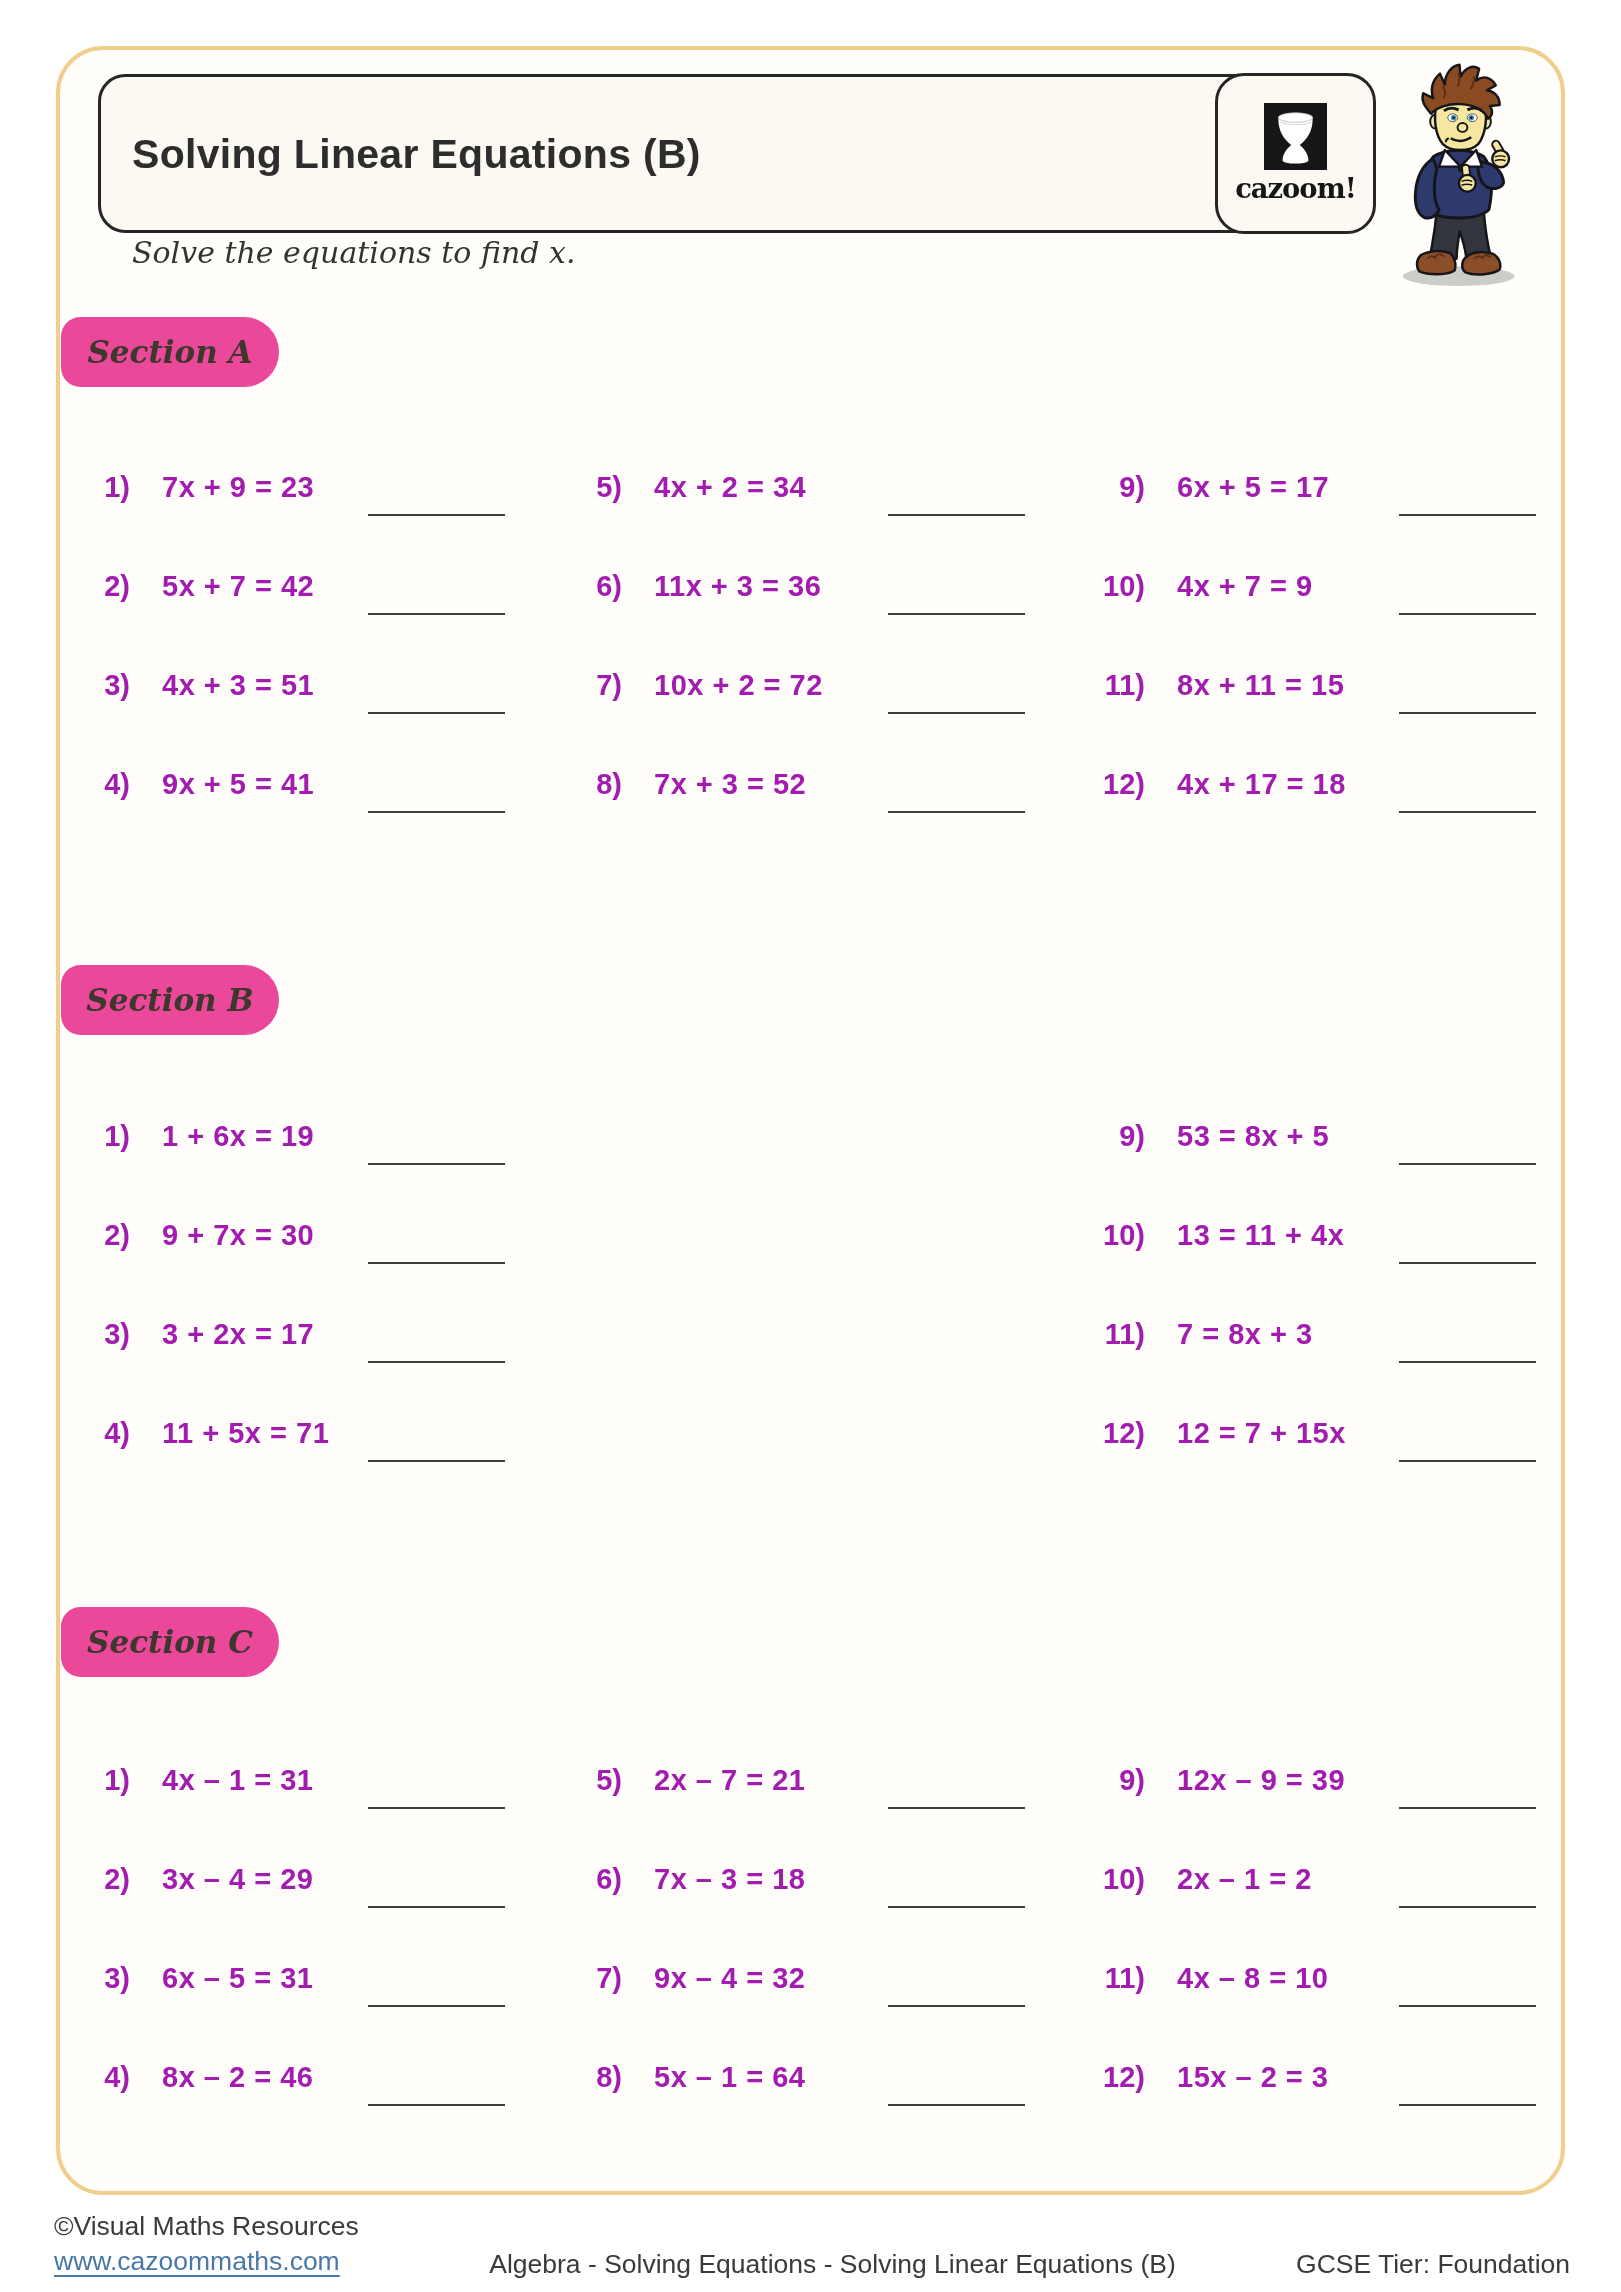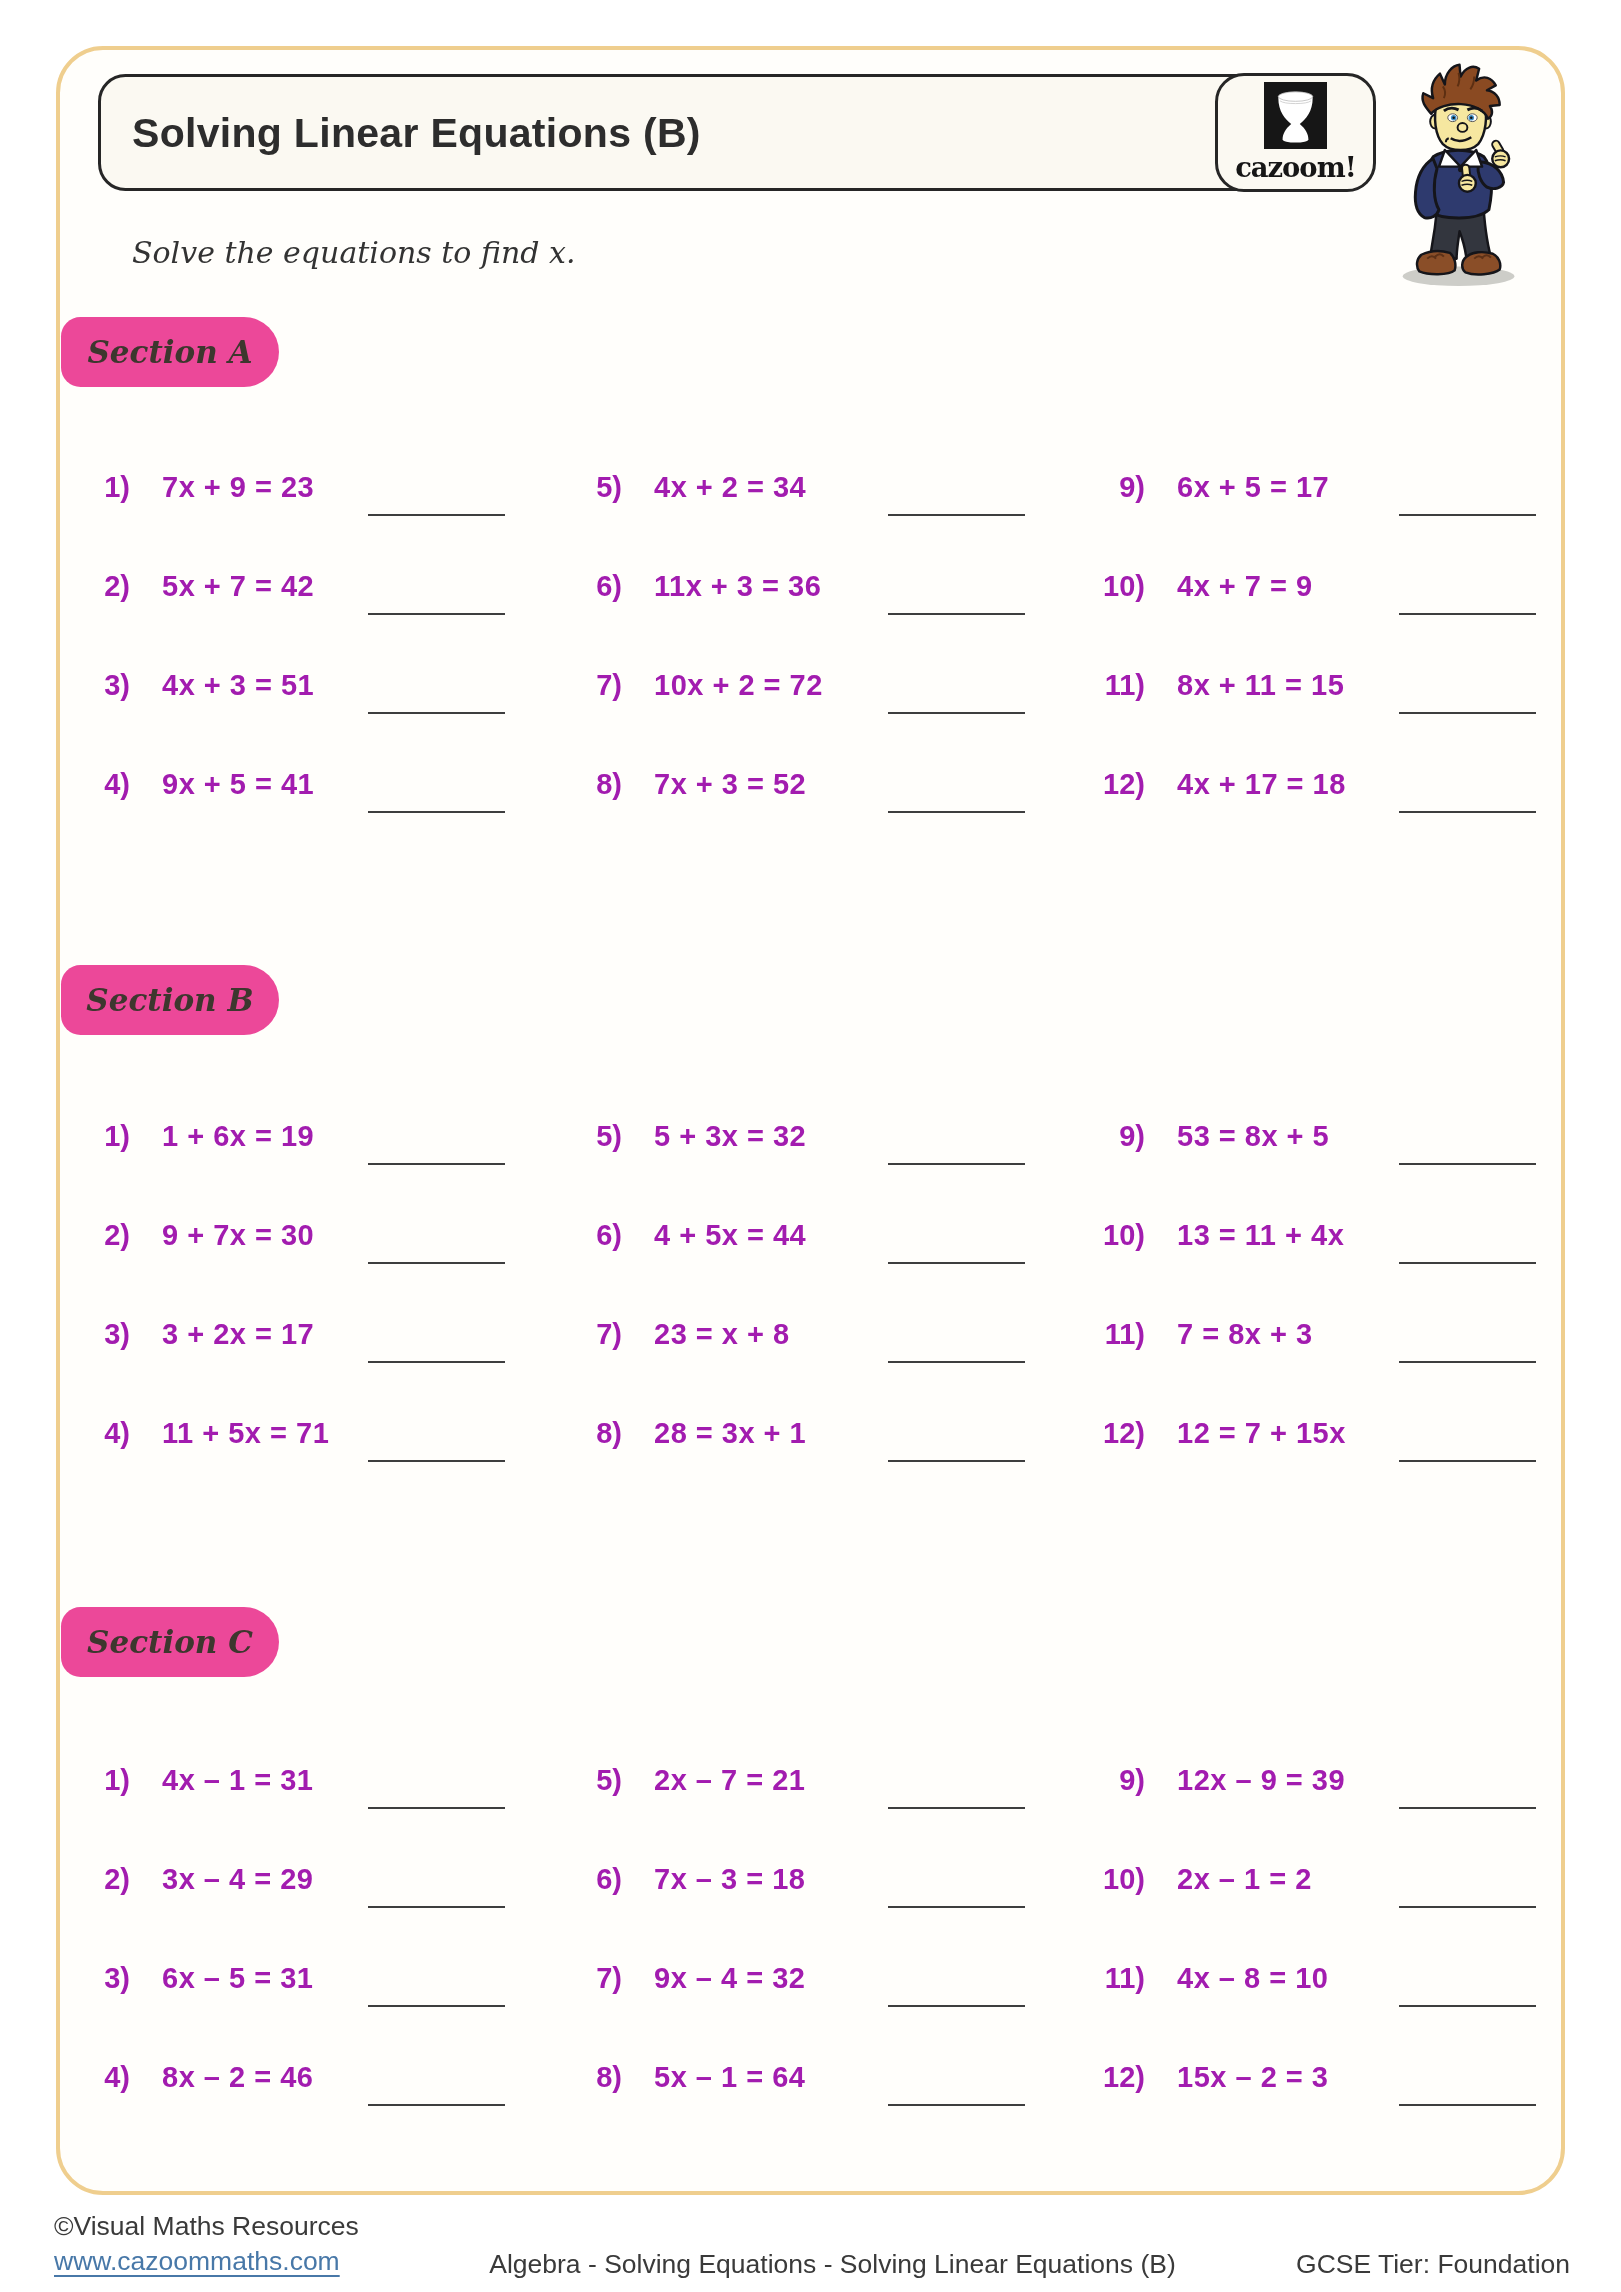--- a/index.html
+++ b/index.html
@@ -15,21 +15,21 @@
     position:absolute; left:56px; top:46px;
     width:1509px; height:2149px;
     border:4.9px solid #efce8e;
     border-radius:47px;
     box-sizing:border-box;
     background:#fffefb;
   }
   
   .title-box {
     position:absolute; left:98px; top:74px;
-    width:1277px; height:117px;
+    width:1277px; height:159px;
     background:#fbf9f2;
     border:3.9px solid #262626;
     border-radius:27.4px;
     box-sizing:border-box;
   }
   .title-text {
     position:absolute; left:31px; top:50%;
     transform:translateY(-50%);
     font-size:41px; font-weight:bold;
     color:#2d2d2d; letter-spacing:0.3px;
@@ -216,26 +216,20 @@
       <div class="prob-row"><span class="prob-num">12)</span><span class="prob-eq">4x + 17 = 18</span><div class="answer-line"></div></div>
     </div>
   </div>
 <div class="eq-grid grid-1">
     <div class="eq-col c0">
       <div class="prob-row"><span class="prob-num">1)</span><span class="prob-eq">1 + 6x = 19</span><div class="answer-line"></div></div>
       <div class="prob-row"><span class="prob-num">2)</span><span class="prob-eq">9 + 7x = 30</span><div class="answer-line"></div></div>
       <div class="prob-row"><span class="prob-num">3)</span><span class="prob-eq">3 + 2x = 17</span><div class="answer-line"></div></div>
       <div class="prob-row"><span class="prob-num">4)</span><span class="prob-eq">11 + 5x = 71</span><div class="answer-line"></div></div>
     </div>
-    <div class="eq-col c1">
-      <div class="prob-row"><span class="prob-num">5)</span><span class="prob-eq">5 + 3x = 32</span><div class="answer-line"></div></div>
-      <div class="prob-row"><span class="prob-num">6)</span><span class="prob-eq">4 + 5x = 44</span><div class="answer-line"></div></div>
-      <div class="prob-row"><span class="prob-num">7)</span><span class="prob-eq">23 = x + 8</span><div class="answer-line"></div></div>
-      <div class="prob-row"><span class="prob-num">8)</span><span class="prob-eq">28 = 3x + 1</span><div class="answer-line"></div></div>
-    </div>
     <div class="eq-col c2">
       <div class="prob-row"><span class="prob-num">9)</span><span class="prob-eq">53 = 8x + 5</span><div class="answer-line"></div></div>
       <div class="prob-row"><span class="prob-num">10)</span><span class="prob-eq">13 = 11 + 4x</span><div class="answer-line"></div></div>
       <div class="prob-row"><span class="prob-num">11)</span><span class="prob-eq">7 = 8x + 3</span><div class="answer-line"></div></div>
       <div class="prob-row"><span class="prob-num">12)</span><span class="prob-eq">12 = 7 + 15x</span><div class="answer-line"></div></div>
     </div>
   </div>
 <div class="eq-grid grid-2">
     <div class="eq-col c0">
       <div class="prob-row"><span class="prob-num">1)</span><span class="prob-eq">4x – 1 = 31</span><div class="answer-line"></div></div>

